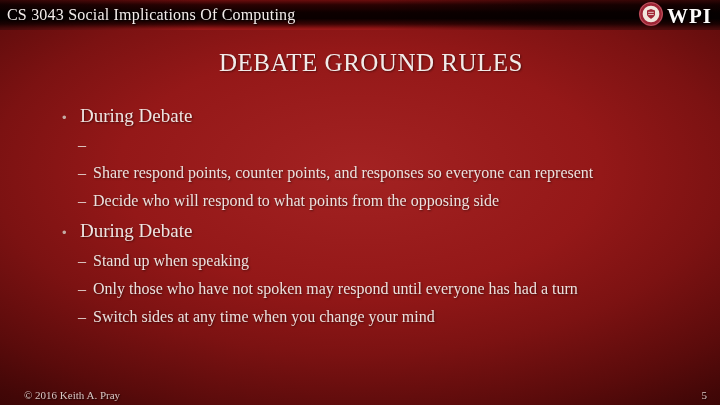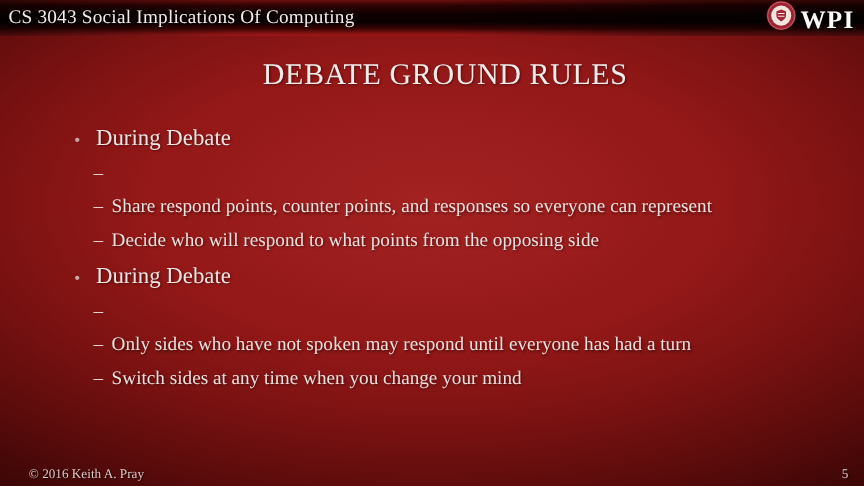--- a/index.html
+++ b/index.html
@@ -134,24 +134,25 @@
       </div>
     </div>
 
     <div class="section">
       <div class="l1-item">
         <span class="l1-marker">•</span>
         <span class="l1-text">During Debate</span>
       </div>
       <div class="l2-item">
         <span class="l2-marker">–</span>
+        <span class="l2-text">Stand up when speaking</span>
       </div>
       <div class="l2-item">
         <span class="l2-marker">–</span>
-        <span class="l2-text">Only sides who have not spoken may respond until everyone has had a turn</span>
+        <span class="l2-text">Only those who have not spoken may respond until everyone has had a turn</span>
       </div>
       <div class="l2-item">
         <span class="l2-marker">–</span>
         <span class="l2-text">Switch sides at any time when you change your mind</span>
       </div>
     </div>
   </div>
 
   <div class="footer-copyright">© 2016 Keith A. Pray</div>
   <div class="footer-page">5</div>

